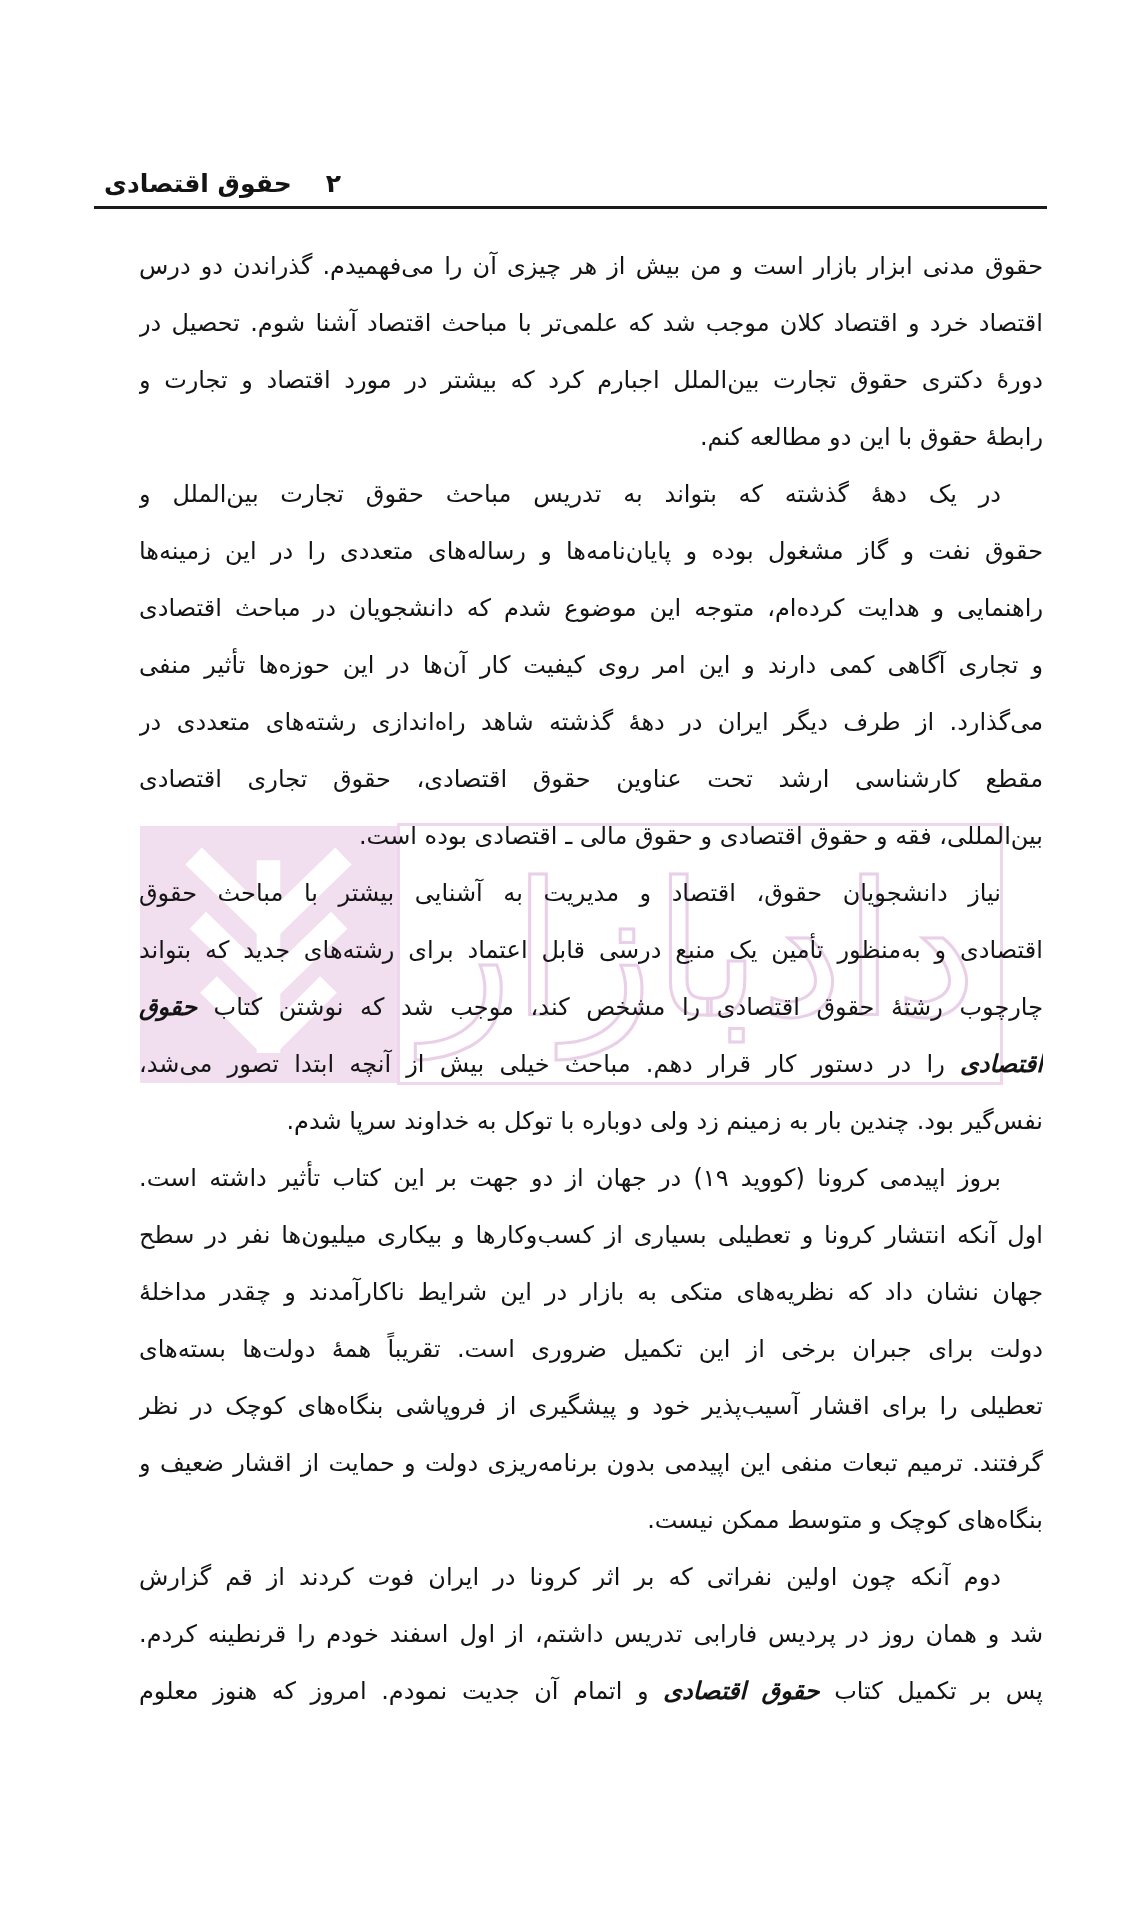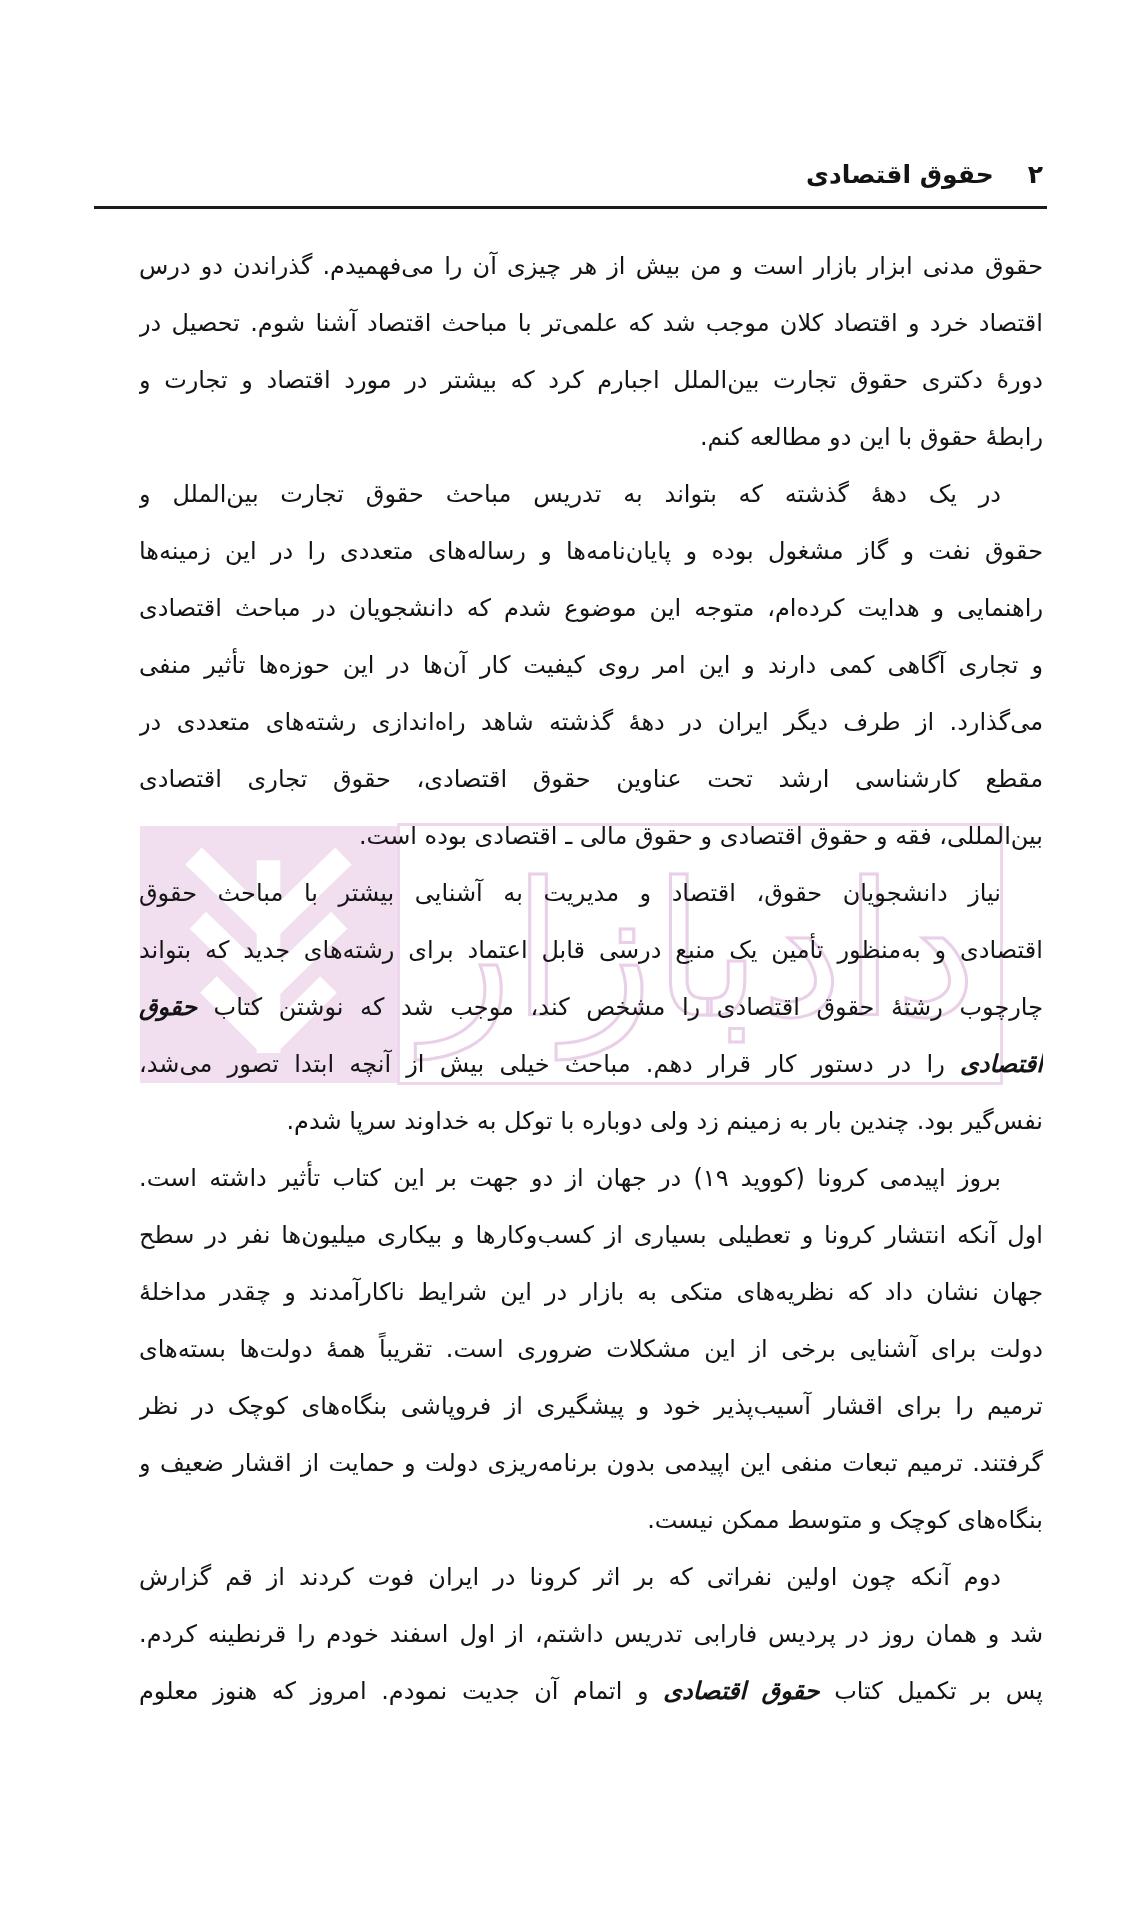--- a/index.html
+++ b/index.html
@@ -31,22 +31,22 @@
     box-sizing:border-box;
   }
   .wm-word {
     position:absolute; left:380px; top:790px;
     width:640px; height:330px;
     overflow:visible;
   }
 
   
   .header {
-    position:absolute; top:155px; left:104px; right:104px;
-    direction:rtl; text-align:right;
+    position:absolute; top:164px; left:104px; right:104px;
+    direction:rtl; text-align:left;
     font-size:25px; font-weight:bold; color:#141414;
     height:40px; line-height:40px;
     z-index:2;
   }
   .hgap { display:inline-block; width:34px; }
   .header-rule {
     position:absolute; left:94px; right:100px; top:206px;
     height:3px; background:#1b1b1b; z-index:2;
   }
 
@@ -106,22 +106,22 @@
       <div class="line jst"><span>مقطع کارشناسی ارشد تحت عناوین حقوق اقتصادی، حقوق تجاری اقتصادی</span></div>
       <div class="line"><span>بین‌المللی، فقه و حقوق اقتصادی و حقوق مالی ـ اقتصادی بوده است.</span></div>
       <div class="line jst ind"><span>نیاز دانشجویان حقوق، اقتصاد و مدیریت به آشنایی بیشتر با مباحث حقوق</span></div>
       <div class="line jst"><span>اقتصادی و به‌منظور تأمین یک منبع درسی قابل اعتماد برای رشته‌های جدید که بتواند</span></div>
       <div class="line jst"><span>چارچوب رشتهٔ حقوق اقتصادی را مشخص کند، موجب شد که نوشتن کتاب </span><span class="it">حقوق</span></div>
       <div class="line jst"><span class="it">اقتصادی</span><span> را در دستور کار قرار دهم. مباحث خیلی بیش از آنچه ابتدا تصور می‌شد،</span></div>
       <div class="line"><span>نفس‌گیر بود. چندین بار به زمینم زد ولی دوباره با توکل به خداوند سرپا شدم.</span></div>
       <div class="line jst ind"><span>بروز اپیدمی کرونا (کووید ۱۹) در جهان از دو جهت بر این کتاب تأثیر داشته است.</span></div>
       <div class="line jst"><span>اول آنکه انتشار کرونا و تعطیلی بسیاری از کسب‌وکارها و بیکاری میلیون‌ها نفر در سطح</span></div>
       <div class="line jst"><span>جهان نشان داد که نظریه‌های متکی به بازار در این شرایط ناکارآمدند و چقدر مداخلهٔ</span></div>
-      <div class="line jst"><span>دولت برای آشنایی برخی از این مشکلات ضروری است. تقریباً همهٔ دولت‌ها بسته‌های</span></div>
-      <div class="line jst"><span>ترمیم را برای اقشار آسیب‌پذیر خود و پیشگیری از فروپاشی بنگاه‌های کوچک در نظر</span></div>
+      <div class="line jst"><span>دولت برای جبران برخی از این تکمیل ضروری است. تقریباً همهٔ دولت‌ها بسته‌های</span></div>
+      <div class="line jst"><span>تعطیلی را برای اقشار آسیب‌پذیر خود و پیشگیری از فروپاشی بنگاه‌های کوچک در نظر</span></div>
       <div class="line jst"><span>گرفتند. ترمیم تبعات منفی این اپیدمی بدون برنامه‌ریزی دولت و حمایت از اقشار ضعیف و</span></div>
       <div class="line"><span>بنگاه‌های کوچک و متوسط ممکن نیست.</span></div>
       <div class="line jst ind"><span>دوم آنکه چون اولین نفراتی که بر اثر کرونا در ایران فوت کردند از قم گزارش</span></div>
       <div class="line jst"><span>شد و همان روز در پردیس فارابی تدریس داشتم، از اول اسفند خودم را قرنطینه کردم.</span></div>
       <div class="line jst"><span>پس بر تکمیل کتاب </span><span class="it">حقوق اقتصادی</span><span> و اتمام آن جدیت نمودم. امروز که هنوز معلوم</span></div>
     </div>
 
 </div>
 
 </body></html>

